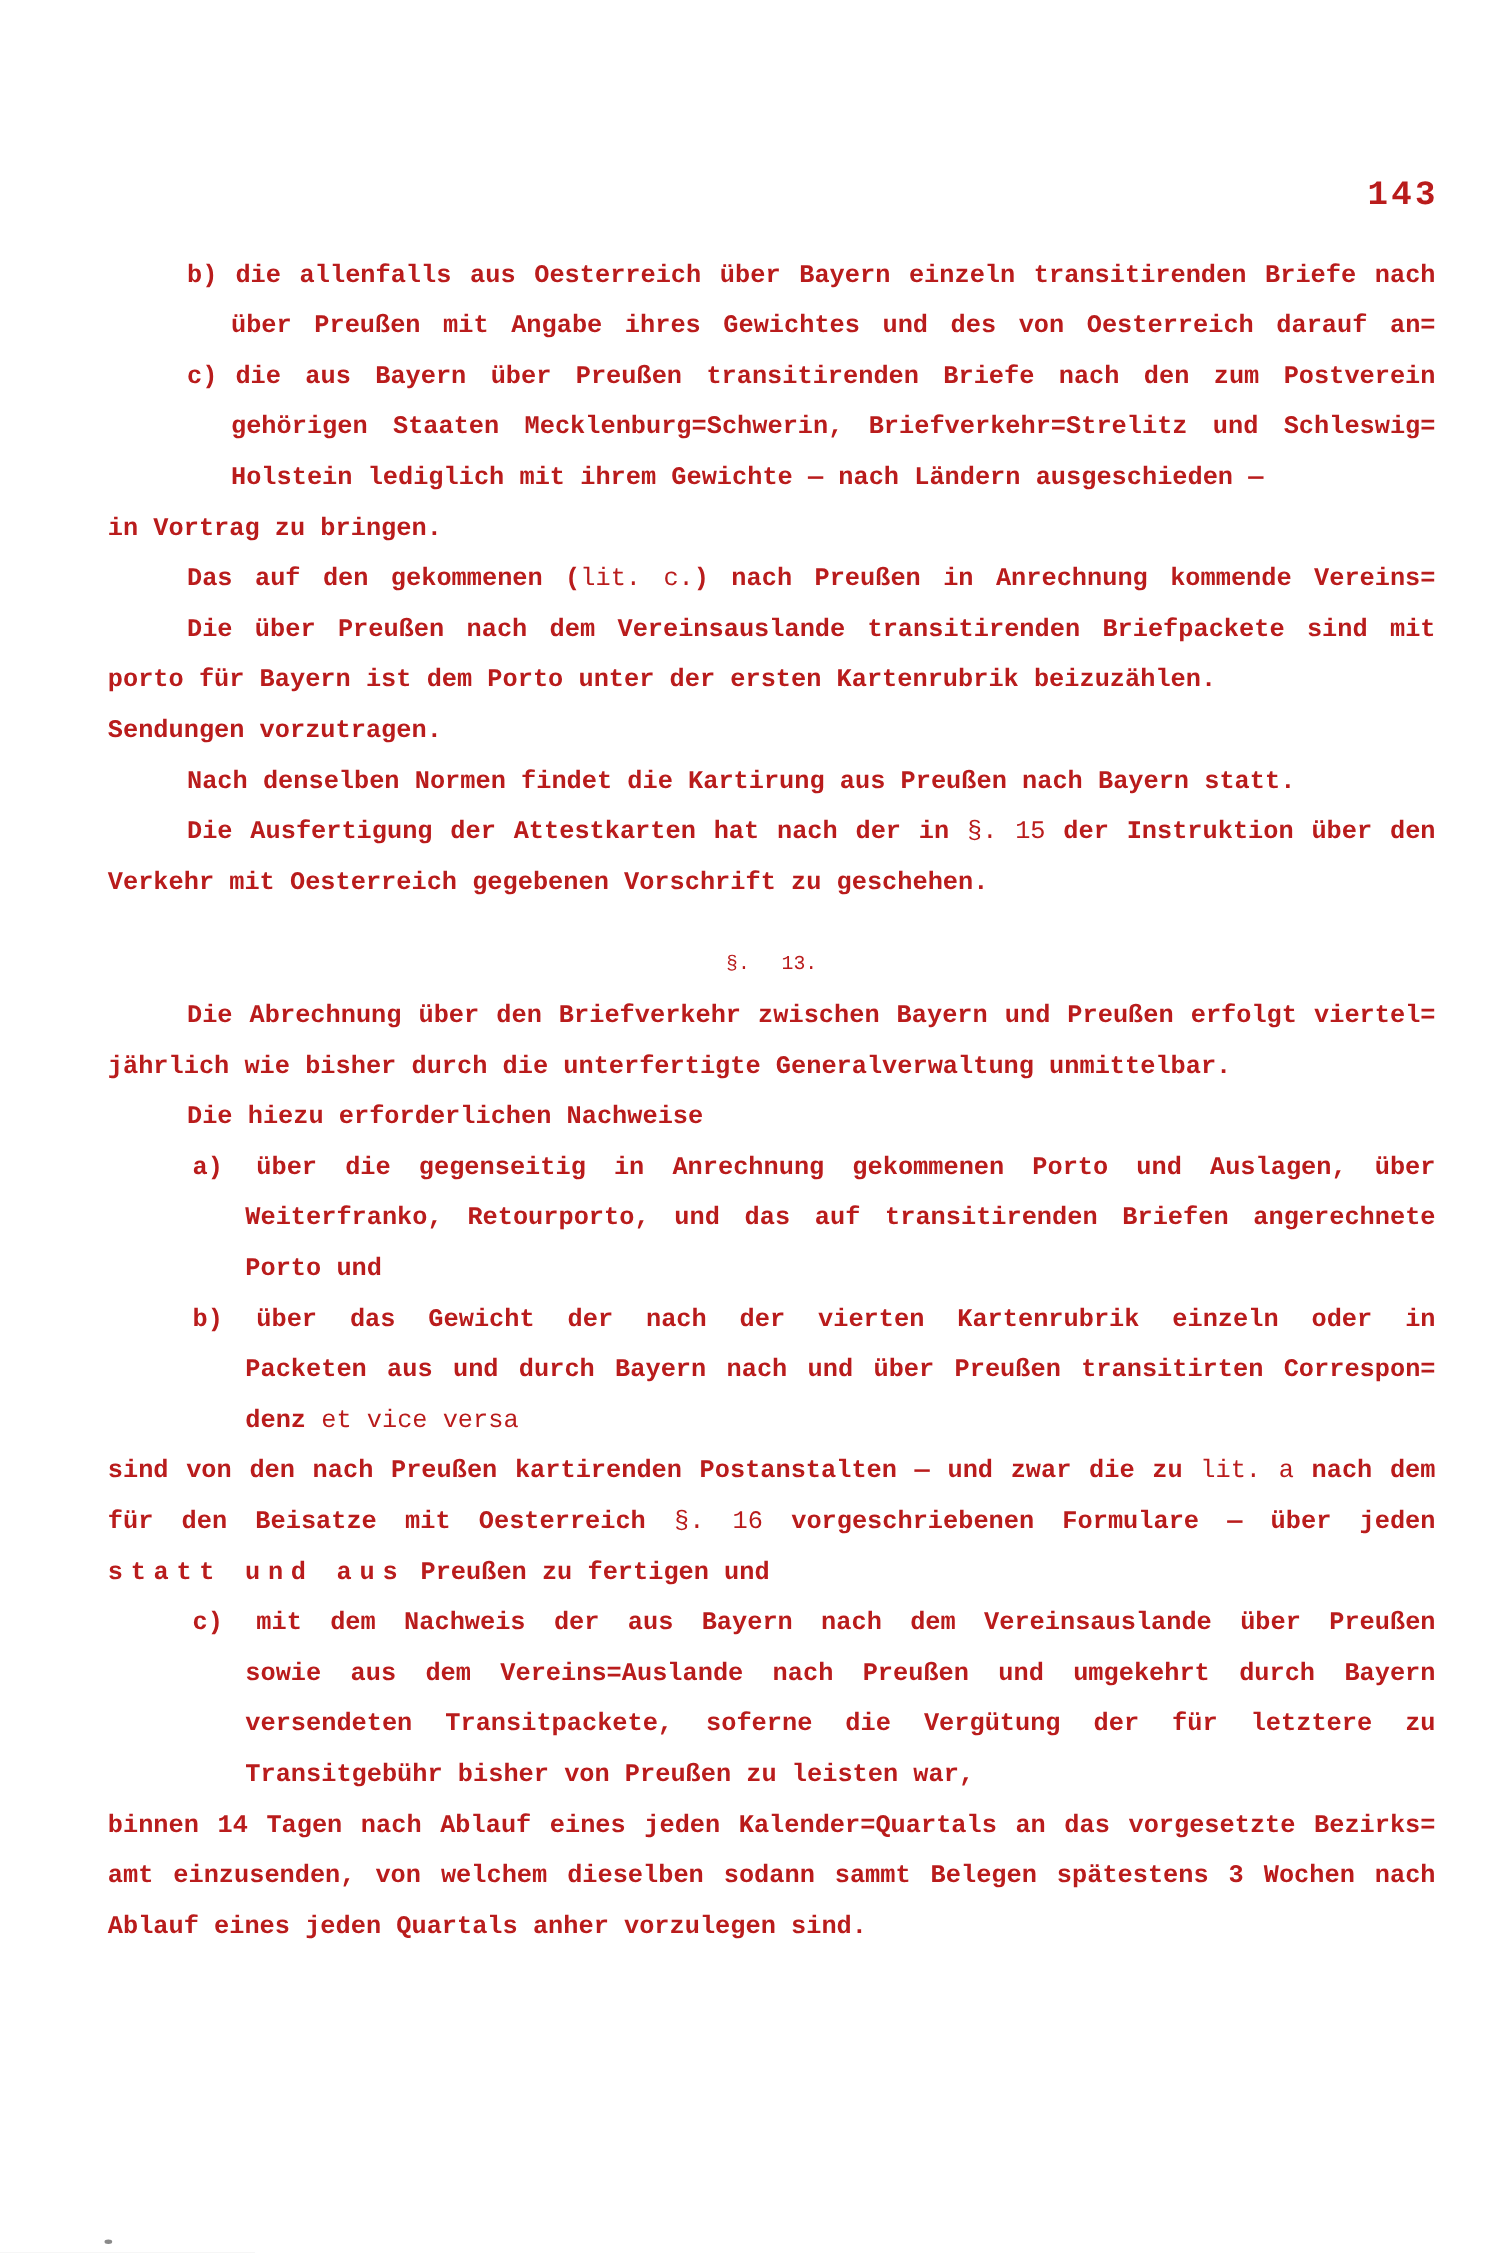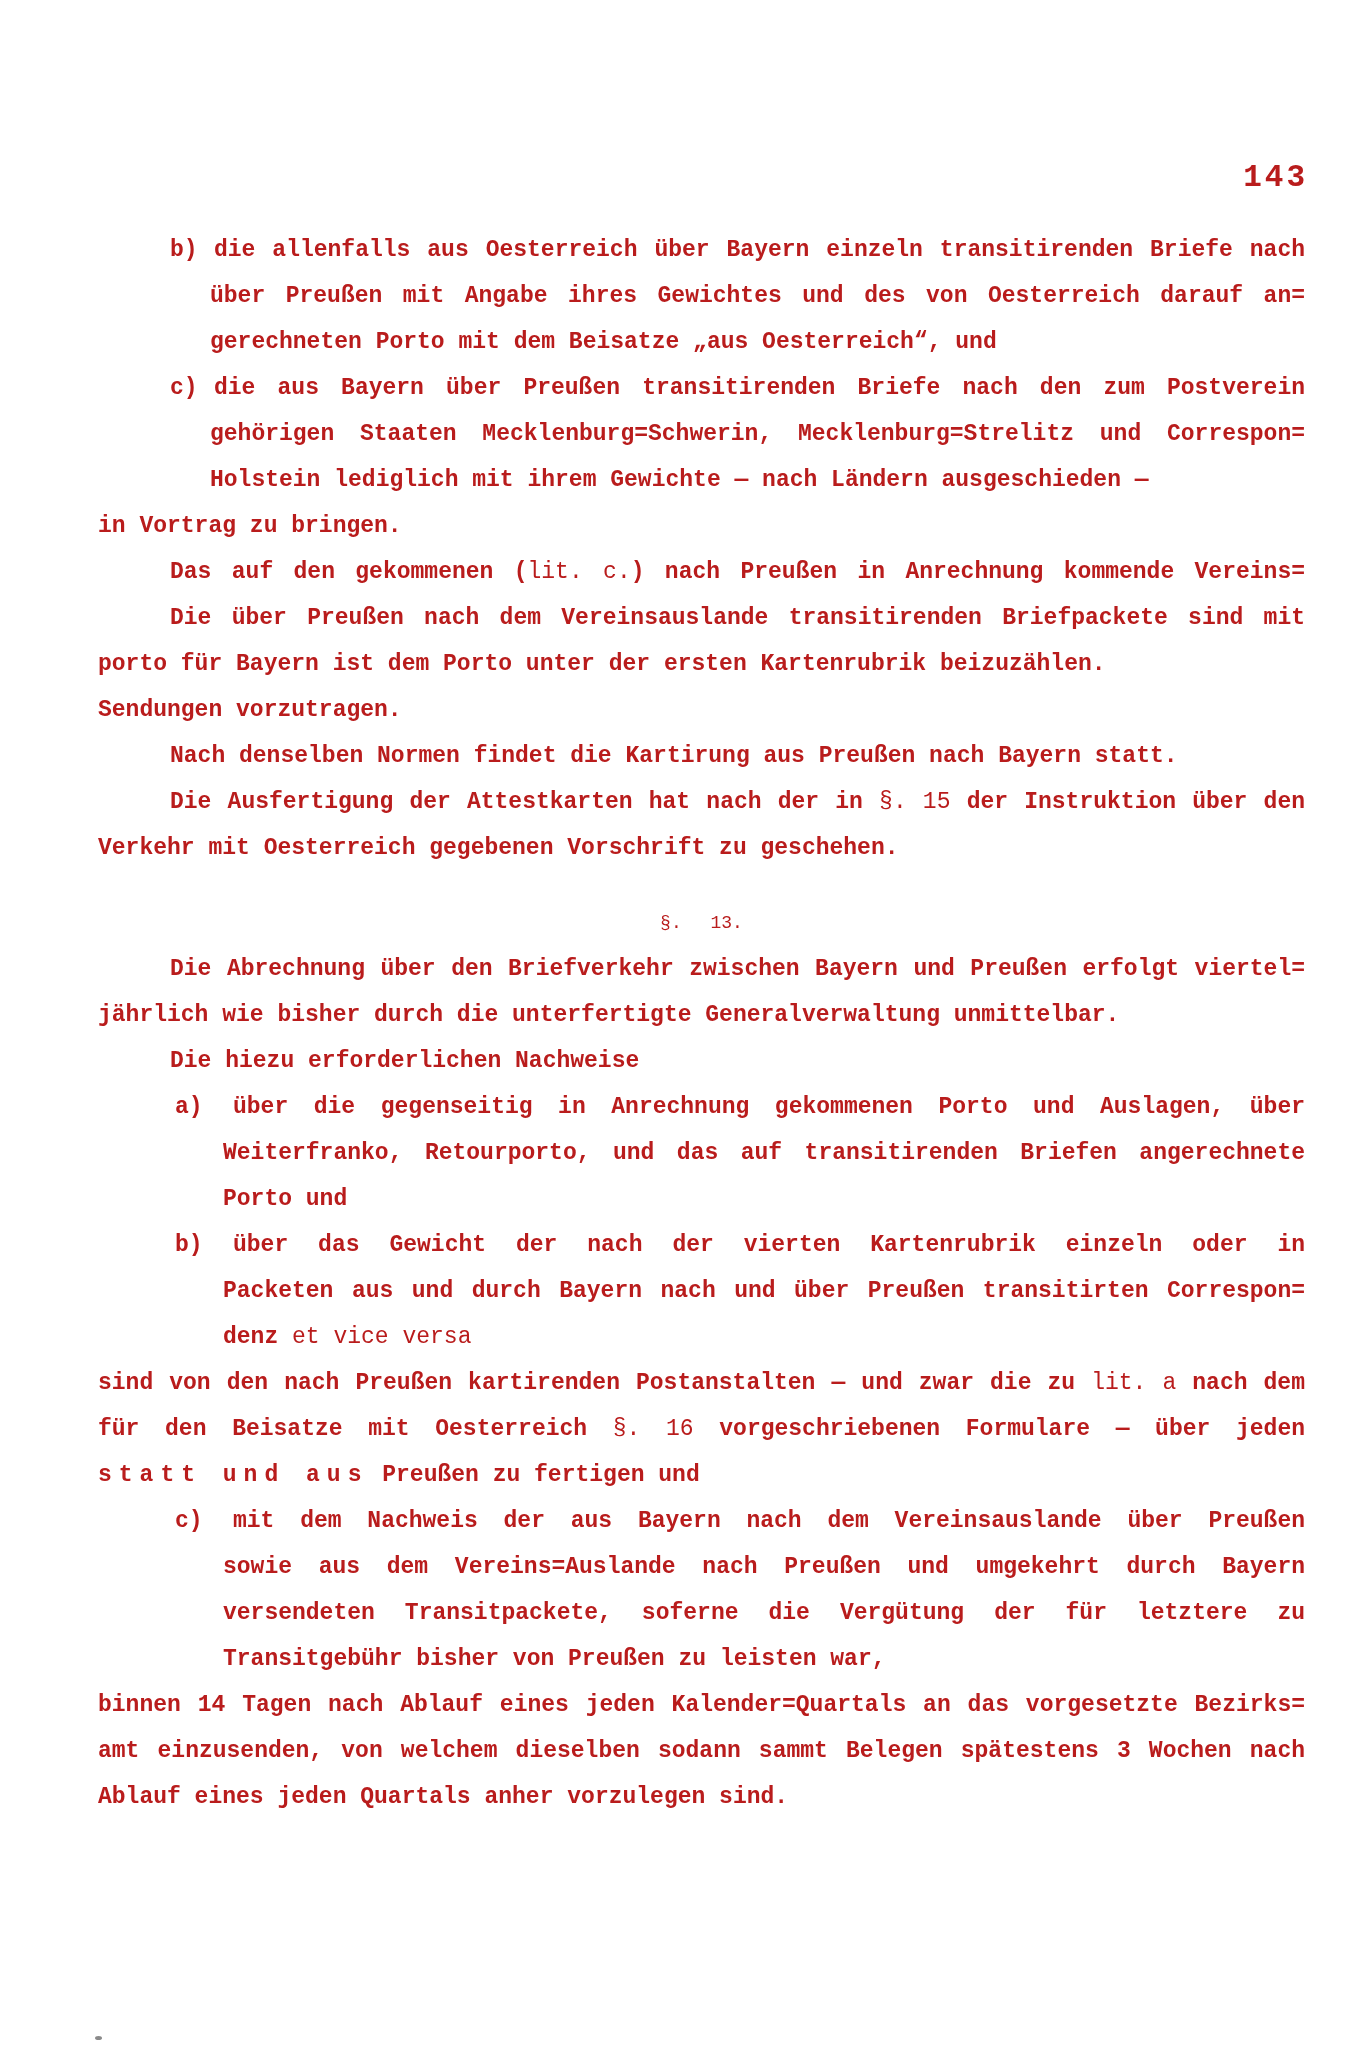--- a/index.html
+++ b/index.html
@@ -33,23 +33,22 @@
          background:#8a8a8a;border-radius:50%;}
 </style>
 </head>
 <body>
 
 <div class="page">
   <div class="pagenum">143</div>
   <div class="textblock" id="textblock">
       <div class="ln j li1"><span class="mk">b)</span><span>die allenfalls aus Oesterreich über Bayern einzeln transitirenden Briefe nach und</span></div>
       <div class="ln j c1"><span>über Preußen mit Angabe ihres Gewichtes und des von Oesterreich darauf an=</span></div>
-      <div class="ln c1"><span>gerechneten Porto mit dem Beisatze „aus Oesterreich“, und</span></div>
       <div class="ln j li1"><span class="mk">c)</span><span>die aus Bayern über Preußen transitirenden Briefe nach den zum Postverein</span></div>
-      <div class="ln j c1"><span>gehörigen Staaten Mecklenburg=Schwerin, Mecklenburg=Strelitz und Correspon=</span></div>
+      <div class="ln j c1"><span>gehörigen Staaten Mecklenburg=Schwerin, Briefverkehr=Strelitz und Schleswig=</span></div>
       <div class="ln c1"><span>Holstein lediglich mit ihrem Gewichte — nach Ländern ausgeschieden —</span></div>
       <div class="ln"><span>in Vortrag zu bringen.</span></div>
       <div class="ln j ind"><span>Das auf den gekommenen (</span><span class="ant">lit. c.</span><span>) nach Preußen in Anrechnung kommende Vereins=</span></div>
       <div class="ln j ind"><span>Die über Preußen nach dem Vereinsauslande transitirenden Briefpackete sind mit</span></div>
       <div class="ln"><span>porto für Bayern ist dem Porto unter der ersten Kartenrubrik beizuzählen.</span></div>
       <div class="ln"><span>Sendungen vorzutragen.</span></div>
       <div class="ln ind"><span>Nach denselben Normen findet die Kartirung aus Preußen nach Bayern statt.</span></div>
       <div class="ln j ind"><span>Die Ausfertigung der Attestkarten hat nach der in </span><span class="ant">§. 15</span><span> der Instruktion über den</span></div>
       <div class="ln"><span>Verkehr mit Oesterreich gegebenen Vorschrift zu geschehen.</span></div>
       <div class="ln hd"><span>§. 13.</span></div>

